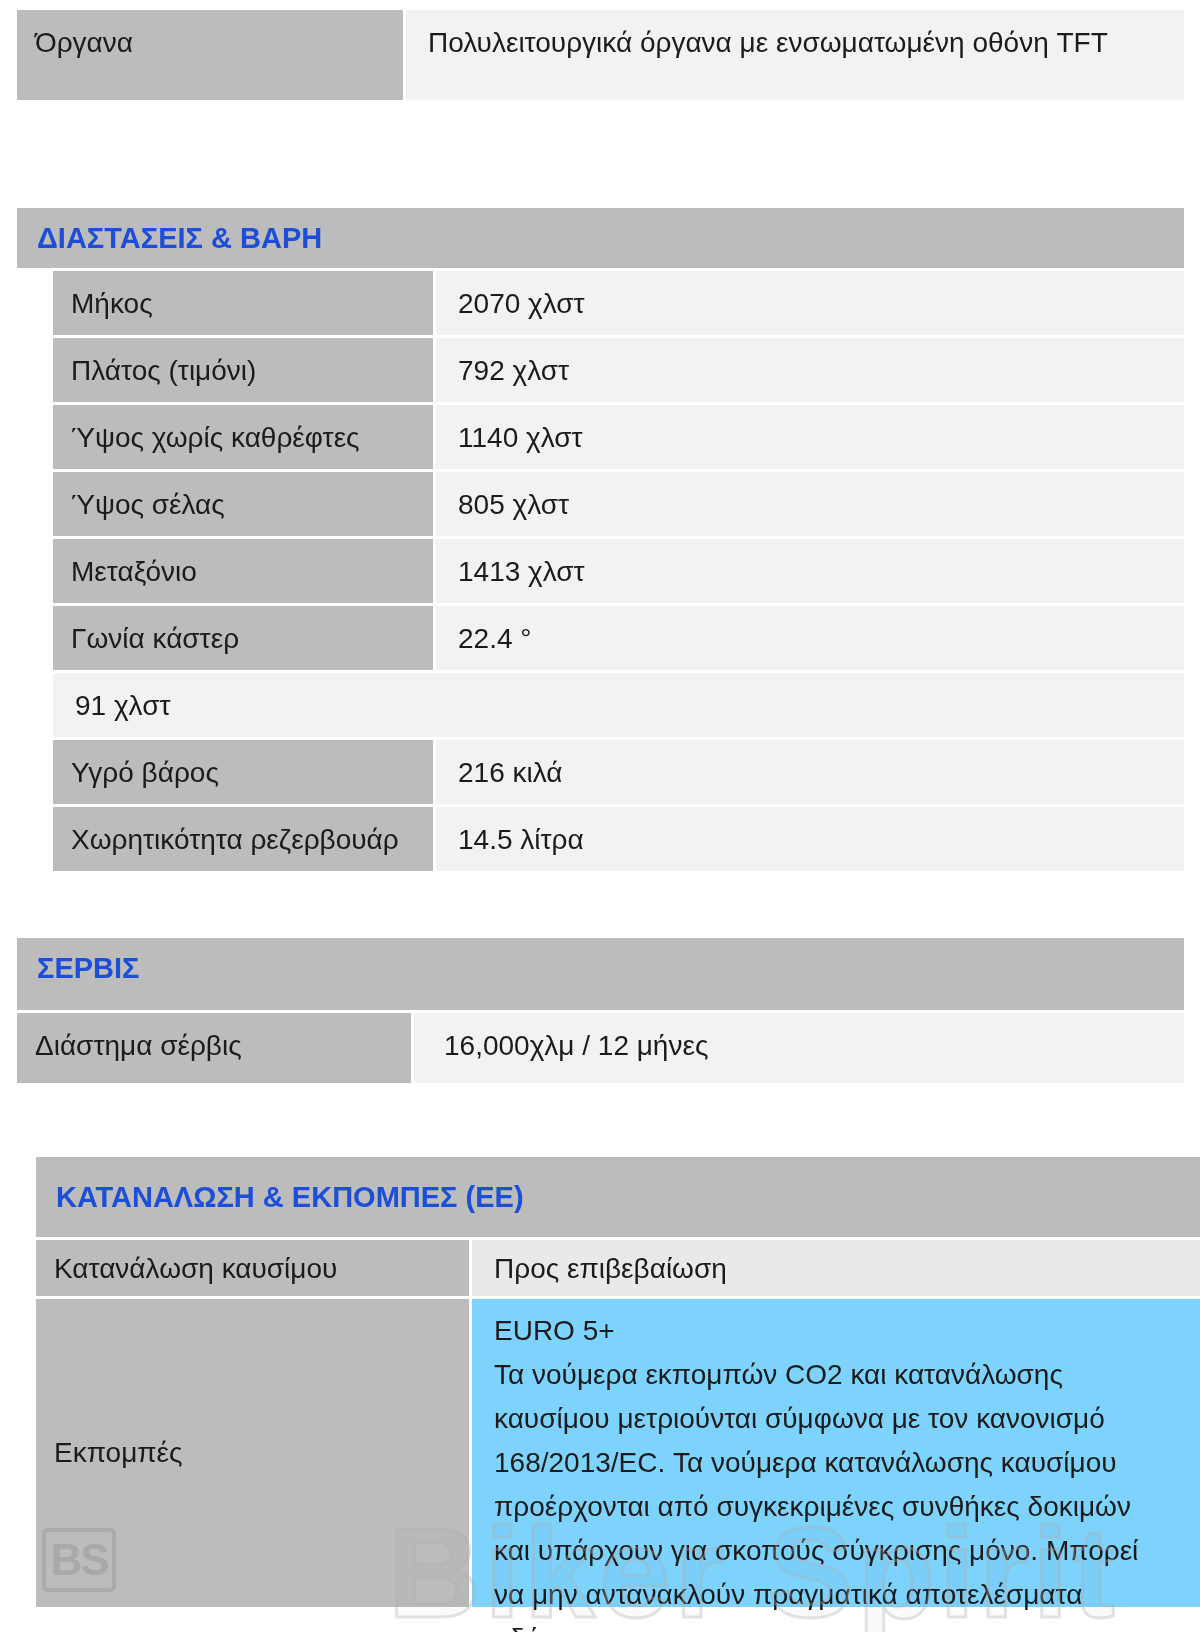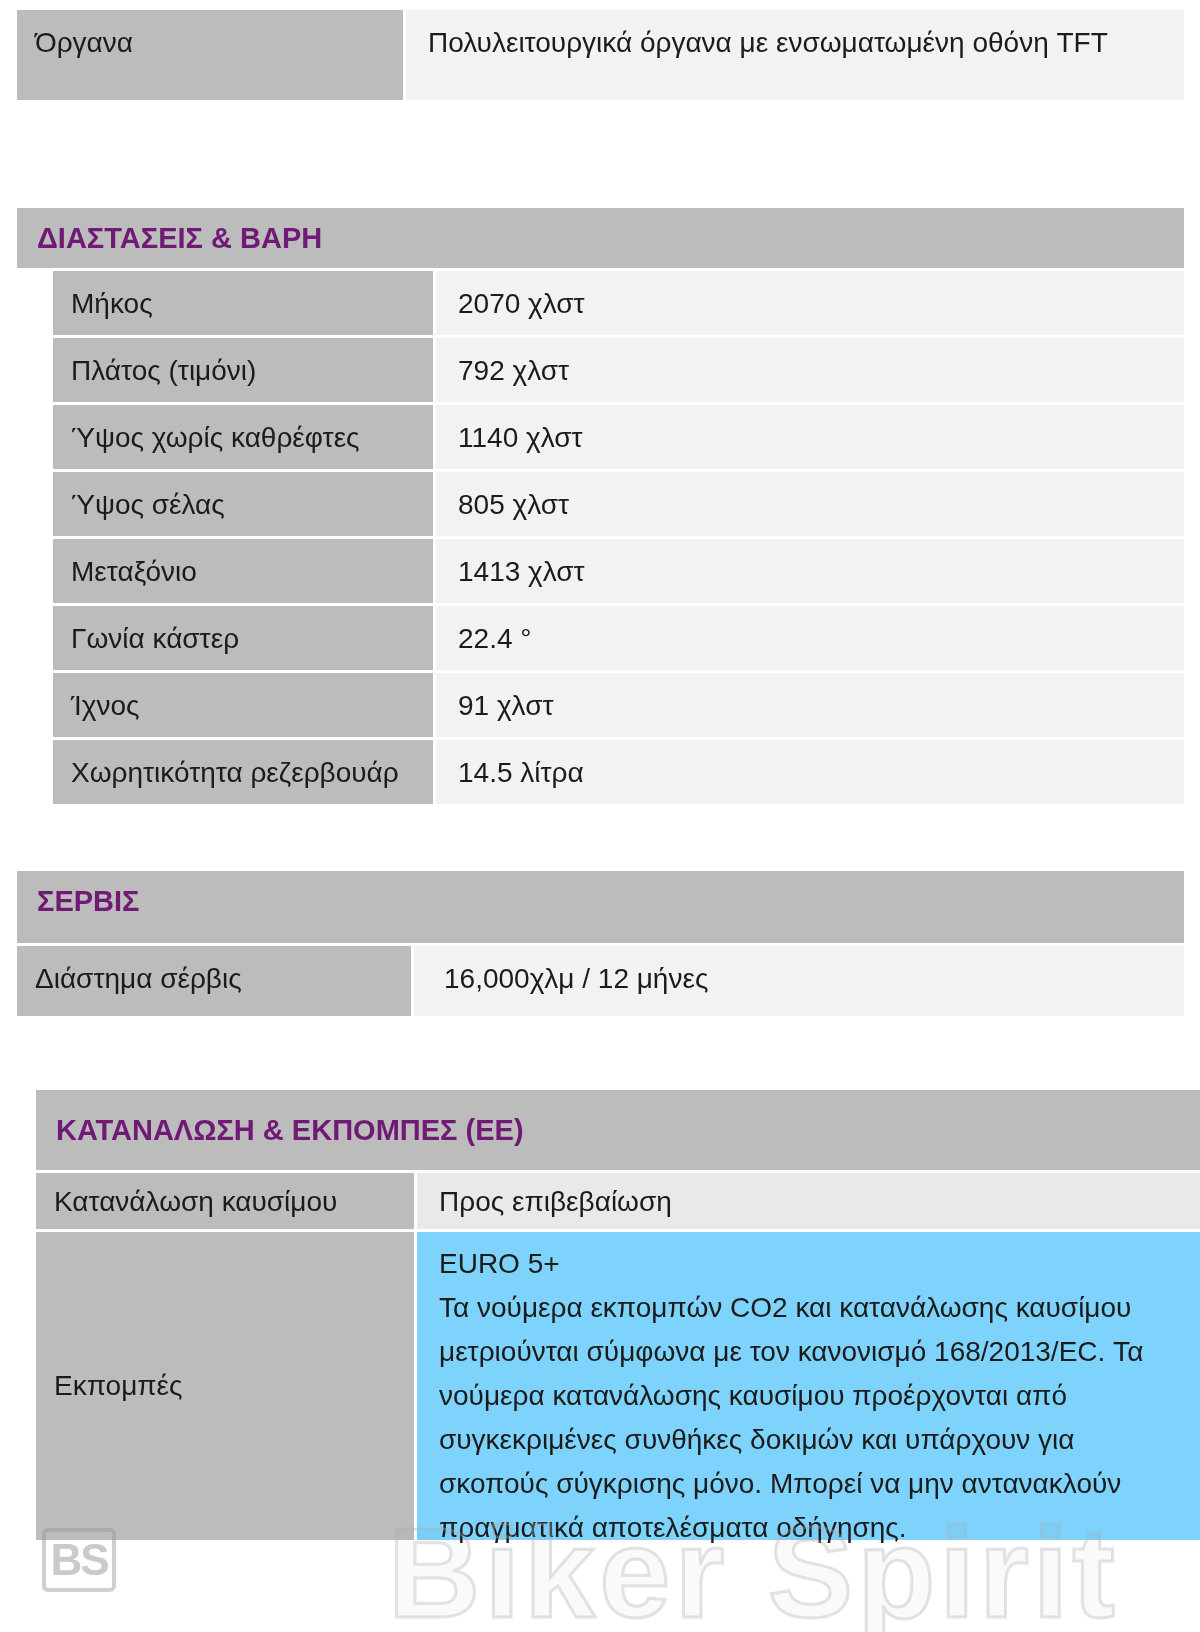--- a/index.html
+++ b/index.html
@@ -11,21 +11,21 @@
     color:#1b1b1b;
     overflow:hidden;
   }
   .tbl{margin-left:17px;width:1167px;}
   .row{display:flex;gap:3px;margin-bottom:3px;}
   .cell{box-sizing:border-box;font-size:28px;line-height:34px;}
   .label-cell{background:#bcbcbc;padding:16px 10px 0 18px;flex:0 0 auto;}
   .value-cell{background:#f2f2f2;padding:16px 20px 0 22px;flex:1 1 auto;}
   .sec-header{
     box-sizing:border-box;background:#bcbcbc;
-    font-size:29px;font-weight:bold;color:#701a75;
+    font-size:29px;font-weight:bold;color:#1d4ed8;
     padding:14px 0 0 20px;margin-bottom:3px;
   }
   
   .t1{margin-top:10px;}
   .t1 .row{height:90px;}
   .t1 .label-cell{width:386px;}
   
   .t2{margin-top:108px;}
   .t2 .sec-header{height:60px;}
   .t2 .row{height:64px;margin-left:36px;}
@@ -35,21 +35,21 @@
   .t3 .sec-header{height:72px;}
   .t3 .row{height:70px;}
   .t3 .label-cell{width:394px;}
   .t3 .value-cell{padding-left:30px;}
   
   .t4{margin-top:74px;margin-left:36px;}
   .t4 .sec-header{height:80px;display:flex;align-items:center;padding:0 0 0 20px;}
   .t4 .row.r1{height:56px;}
   .t4 .row.r1 .label-cell{padding-top:12px;}
   .t4 .row.r1 .value-cell{background:#e9e9e9;padding-top:12px;}
-  .t4 .label-cell{width:378px;}
+  .t4 .label-cell{width:433px;}
   .t4 .row.r2{height:308px;}
   .t4 .row.r2 .label-cell{display:flex;align-items:center;padding-top:0;}
   .t4 .row.r2 .value-cell{background:#7dd3fc;padding:10px 40px 0 22px;line-height:44px;}
   .emissions-line1{display:block;}
   
   .wm-logo{
     position:absolute;left:42px;top:1528px;
     width:66px;height:56px;border:4px solid rgba(150,150,150,0.45);
     border-radius:6px;display:flex;align-items:center;justify-content:center;
     font-size:44px;font-weight:bold;color:rgba(150,150,150,0.5);
@@ -96,22 +96,25 @@
     </div>
     <div class="row">
       <div class="cell label-cell">Μεταξόνιο</div>
       <div class="cell value-cell">1413 χλστ</div>
     </div>
     <div class="row">
       <div class="cell label-cell">Γωνία κάστερ</div>
       <div class="cell value-cell">22.4 °</div>
     </div>
     <div class="row">
-      <div class="cell label-cell">Ίχνος</div>
       <div class="cell value-cell">91 χλστ</div>
+    </div>
+    <div class="row">
+      <div class="cell label-cell">Υγρό βάρος</div>
+      <div class="cell value-cell">216 κιλά</div>
     </div>
     <div class="row">
       <div class="cell label-cell">Χωρητικότητα ρεζερβουάρ</div>
       <div class="cell value-cell">14.5 λίτρα</div>
     </div>
   </div>
 
   <div class="tbl t3">
     <div class="sec-header">ΣΕΡΒΙΣ</div>
     <div class="row">

